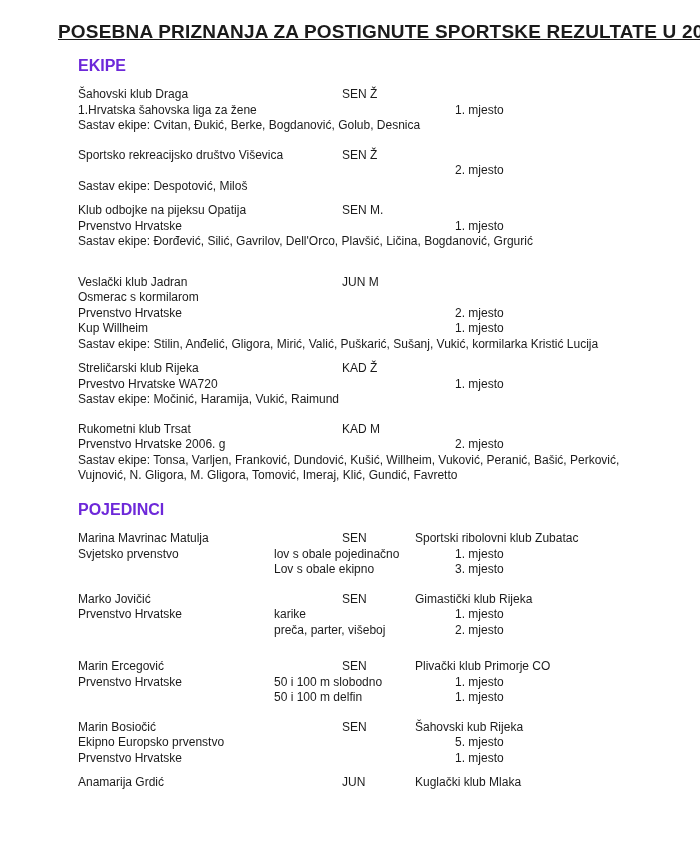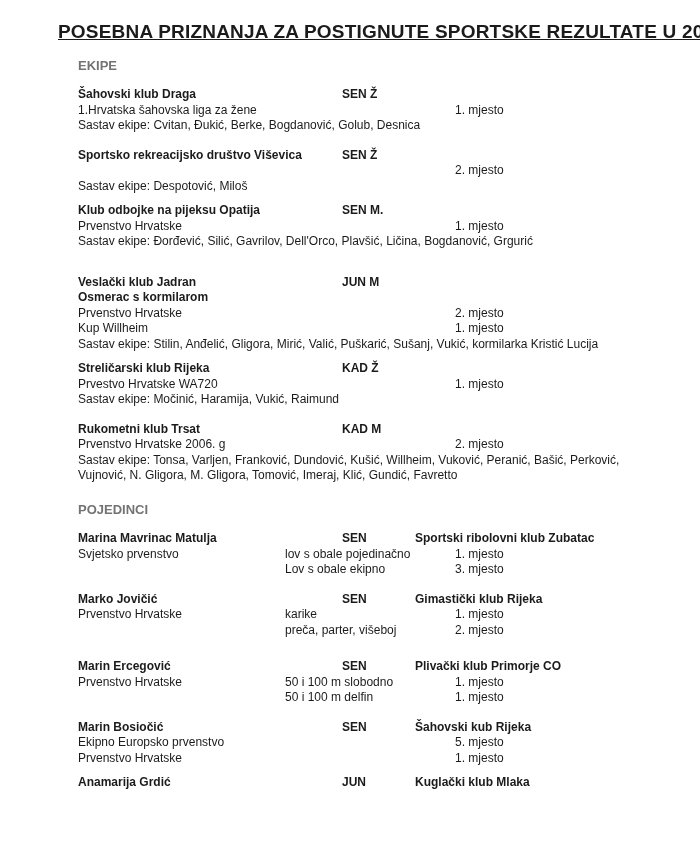--- a/index.html
+++ b/index.html
@@ -17,30 +17,30 @@
   .title{
     text-align:center;
     font-weight:bold;
     font-size:19px;
     text-decoration:underline;
     letter-spacing:0.2px;
     white-space:nowrap;
     margin:0 -20px;
   }
   .sec-heading{
-    color:#737373;
+    color:#6d28d9;
     font-weight:bold;
-    font-size:13px;
+    font-size:16px;
   }
   .entry{position:relative;}
   .row{position:relative;min-height:15.5px;}
-  .b{font-weight:bold;}
+  .b{font-weight:normal;}
   .cat{position:absolute;left:264px;top:0;white-space:nowrap;}
   .club3{position:absolute;left:337px;top:0;white-space:nowrap;}
-  .disc{position:absolute;left:198px;top:0;white-space:nowrap;padding-left:9px;}
+  .disc{position:absolute;left:187px;top:0;white-space:nowrap;padding-left:9px;}
   .place{position:absolute;left:377px;top:0;white-space:nowrap;}
   .roster{width:100%;}
   .just{text-align:justify;}
   .mt-s{margin-top:9px;}
   .mt-m{margin-top:14px;}
   .mt-l{margin-top:18px;}
   .mt-xl{margin-top:25px;}
   .mt-xxl{margin-top:21px;}
 </style>
 </head>

